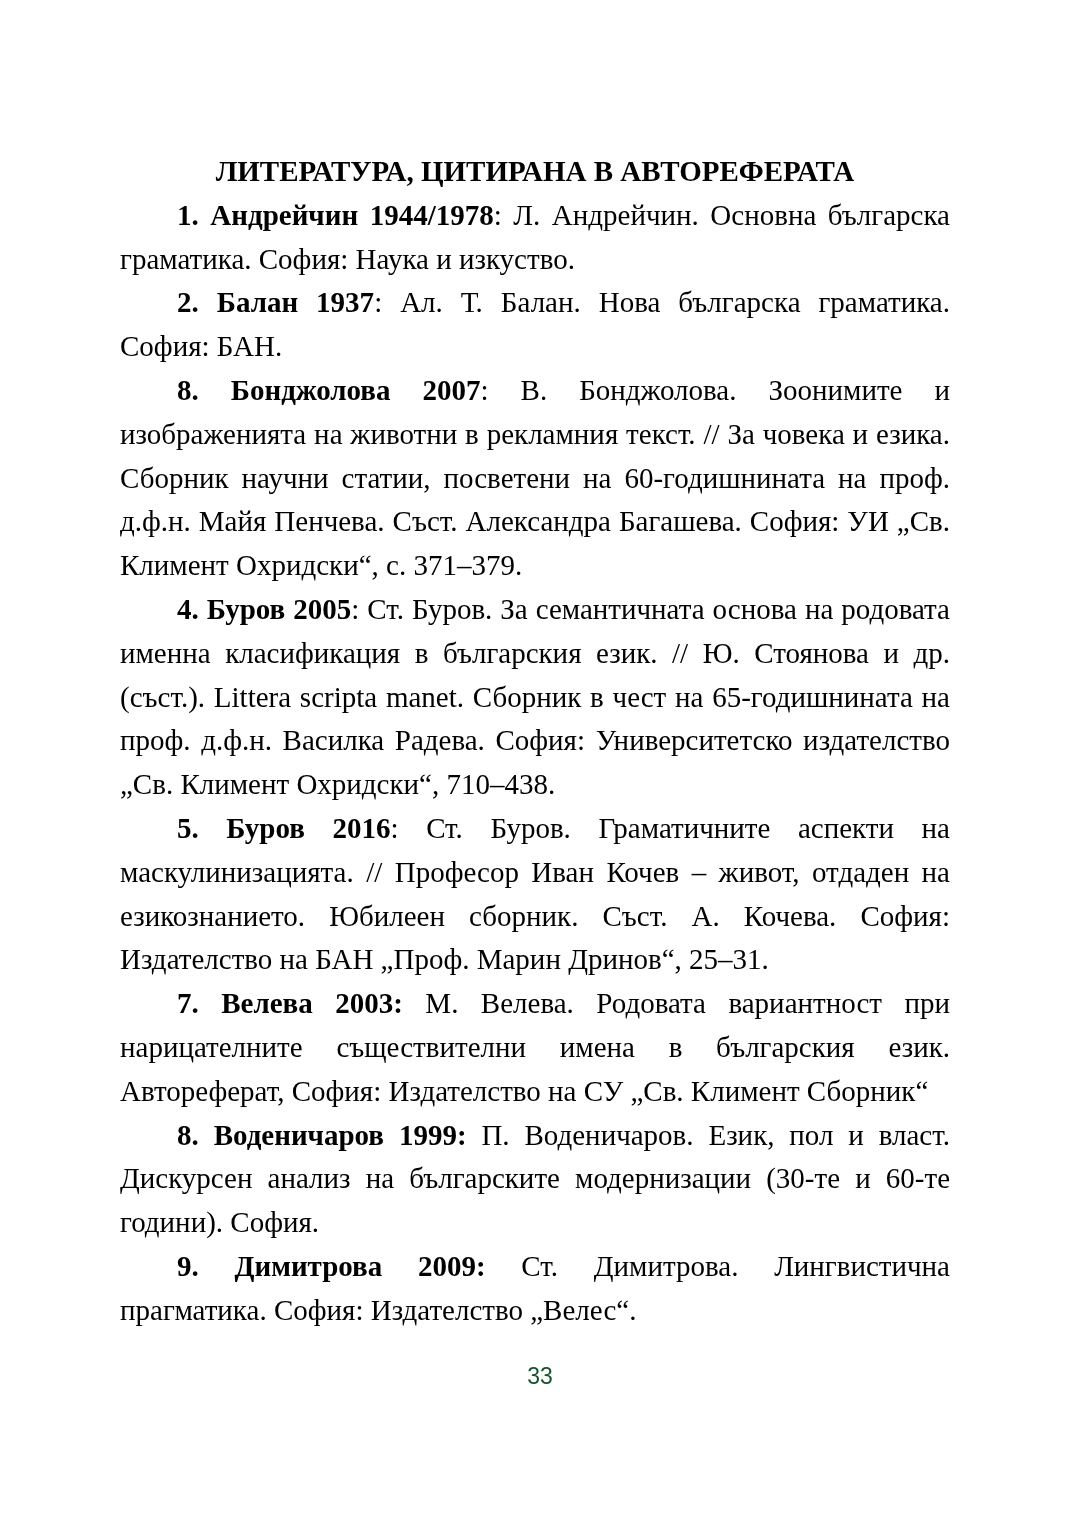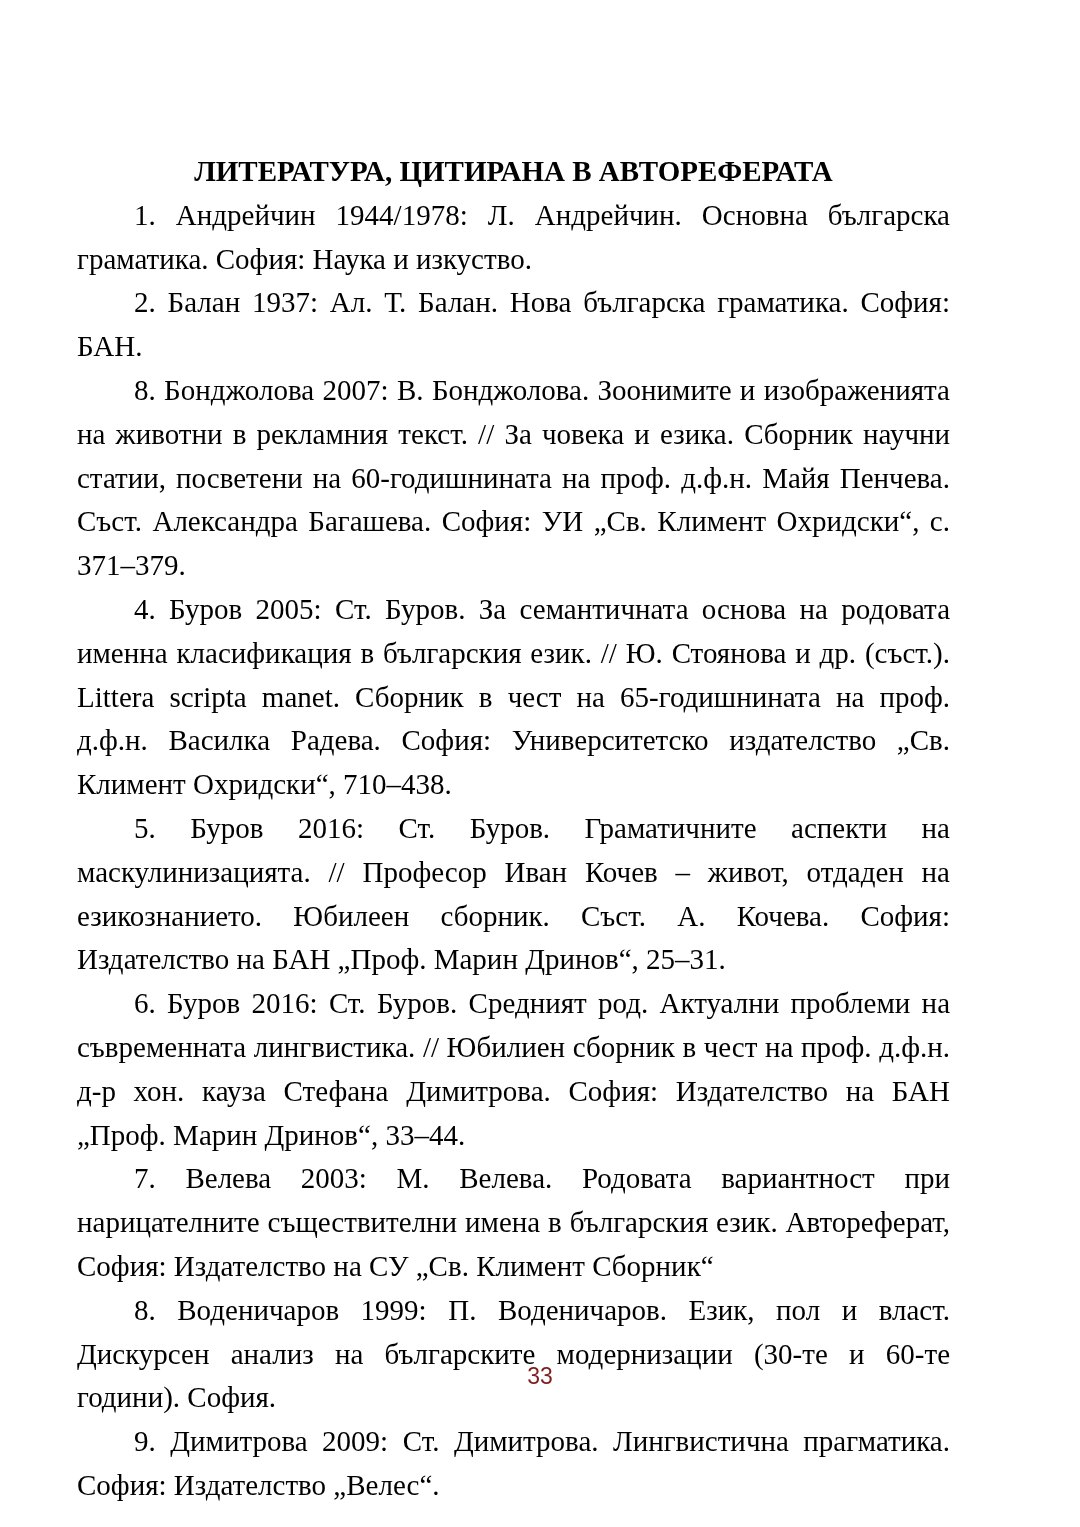--- a/index.html
+++ b/index.html
@@ -6,73 +6,72 @@
     margin: 0;
     padding: 0;
     background: #ffffff;
   }
   .page {
     position: relative;
     width: 1080px;
     height: 1527px;
     background: #ffffff;
     box-sizing: border-box;
-    padding: 150px 130px 0 77px;
+    padding: 150px 130px 0 120px;
     font-family: "Liberation Serif", "DejaVu Serif", serif;
     font-size: 29px;
     line-height: 43.8px;
     color: #000000;
     overflow: hidden;
   }
   .doc-title {
     text-align: center;
     font-weight: bold;
     margin: 0;
     font-size: 29px;
     line-height: 43.8px;
   }
   p.entry {
     margin: 0;
     text-align: justify;
     text-indent: 57px;
   }
   p.entry .key {
-    font-weight: normal;
+    font-weight: bold;
     margin-top: 32px;
   }
   .page-number {
     position: absolute;
     left: 0;
     right: 0;
     top: 1362px;
     text-align: center;
     font-family: "Liberation Sans", "DejaVu Sans", sans-serif;
     font-size: 23px;
     line-height: 28px;
-    color: #7f1d1d;
+    color: #14532d;
   }
 </style>
 </head>
 <body>
 
 <div class="page">
 
   <h1 class="doc-title">ЛИТЕРАТУРА, ЦИТИРАНА В АВТОРЕФЕРАТА</h1>
 
   <p class="entry"><span class="key">1. Андрейчин 1944/1978</span><span class="rest">: Л. Андрейчин. Основна българска граматика. София: Наука и изкуство.</span></p>
 
   <p class="entry"><span class="key">2. Балан 1937</span><span class="rest">: Ал. Т. Балан. Нова българска граматика. София: БАН.</span></p>
 
   <p class="entry"><span class="key">8. Бонджолова 2007</span><span class="rest">: В. Бонджолова. Зоонимите и изображенията на животни в рекламния текст. // За човека и езика. Сборник научни статии, посветени на 60-годишнината на проф. д.ф.н. Майя Пенчева. Съст. Александра Багашева. София: УИ „Св. Климент Охридски“, с. 371–379.</span></p>
 
   <p class="entry"><span class="key">4. Буров 2005</span><span class="rest">: Ст. Буров. За семантичната основа на родовата именна класификация в българския език. // Ю. Стоянова и др. (съст.). Littera scripta manet. Сборник в чест на 65-годишнината на проф. д.ф.н. Василка Радева. София: Университетско издателство „Св. Климент Охридски“, 710–438.</span></p>
 
   <p class="entry"><span class="key">5. Буров 2016</span><span class="rest">: Ст. Буров. Граматичните аспекти на маскулинизацията. // Професор Иван Кочев – живот, отдаден на езикознанието. Юбилеен сборник. Съст. А. Кочева. София: Издателство на БАН „Проф. Марин Дринов“, 25–31.</span></p>
 
-  <p class="entry"><span class="key">6. Буров 2016</span><span class="rest">: Ст. Буров. Средният род. Актуални проблеми на съвременната лингвистика. // Юбилиен сборник в чест на проф. д.ф.н. д-р хон. кауза Стефана Димитрова. София: Издателство на БАН „Проф. Марин Дринов“, 33–44.</span></p>
 
   <p class="entry"><span class="key">7. Велева 2003:</span><span class="rest"> М. Велева. Родовата вариантност при нарицателните съществителни имена в българския език. Автореферат, София: Издателство на СУ „Св. Климент Сборник“</span></p>
 
   <p class="entry"><span class="key">8. Воденичаров 1999:</span><span class="rest"> П. Воденичаров. Език, пол и власт. Дискурсен анализ на българските модернизации (30-те и 60-те години). София.</span></p>
 
   <p class="entry"><span class="key">9. Димитрова 2009:</span><span class="rest"> Ст. Димитрова. Лингвистична прагматика. София: Издателство „Велес“.</span></p>
 
   <div class="page-number">33</div>
 
 </div>

